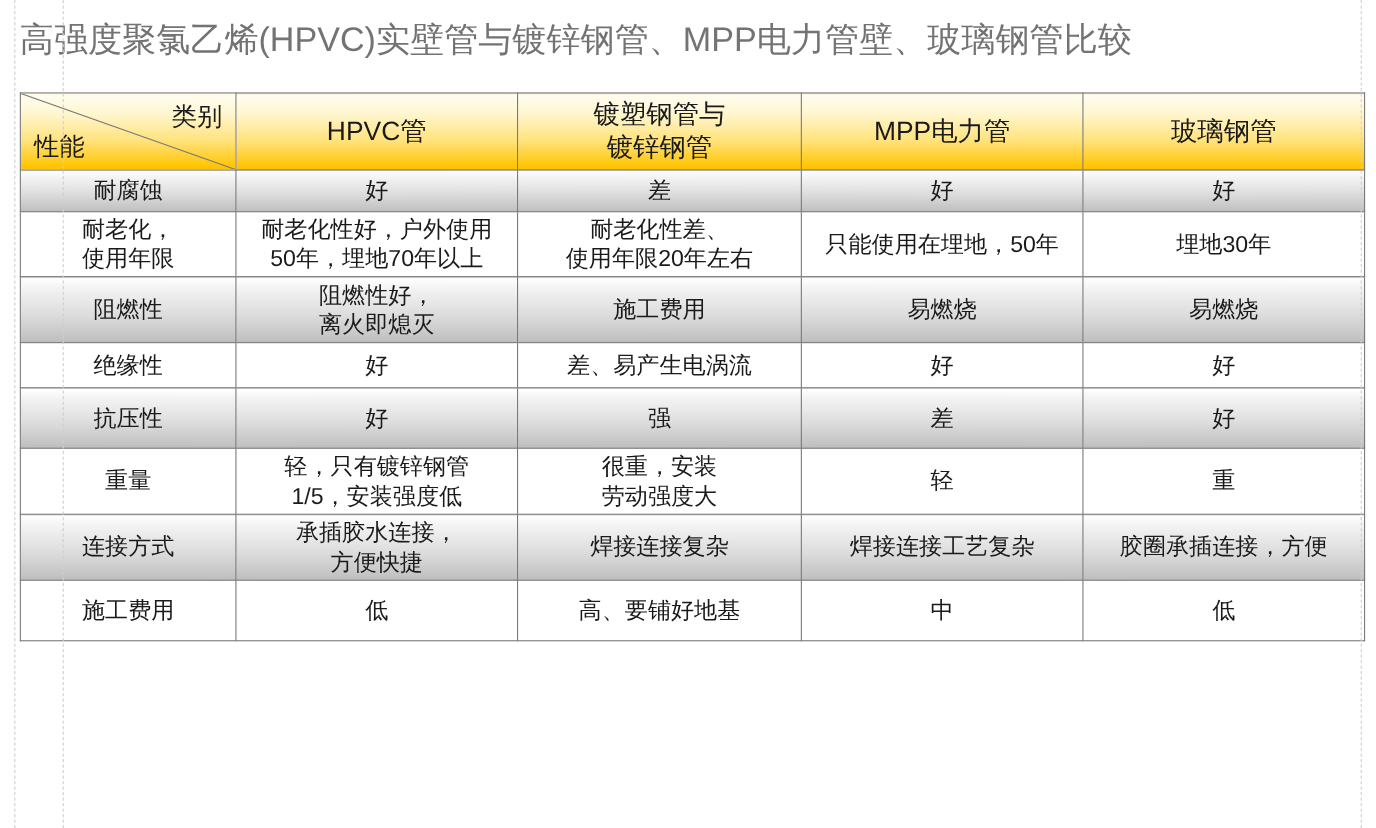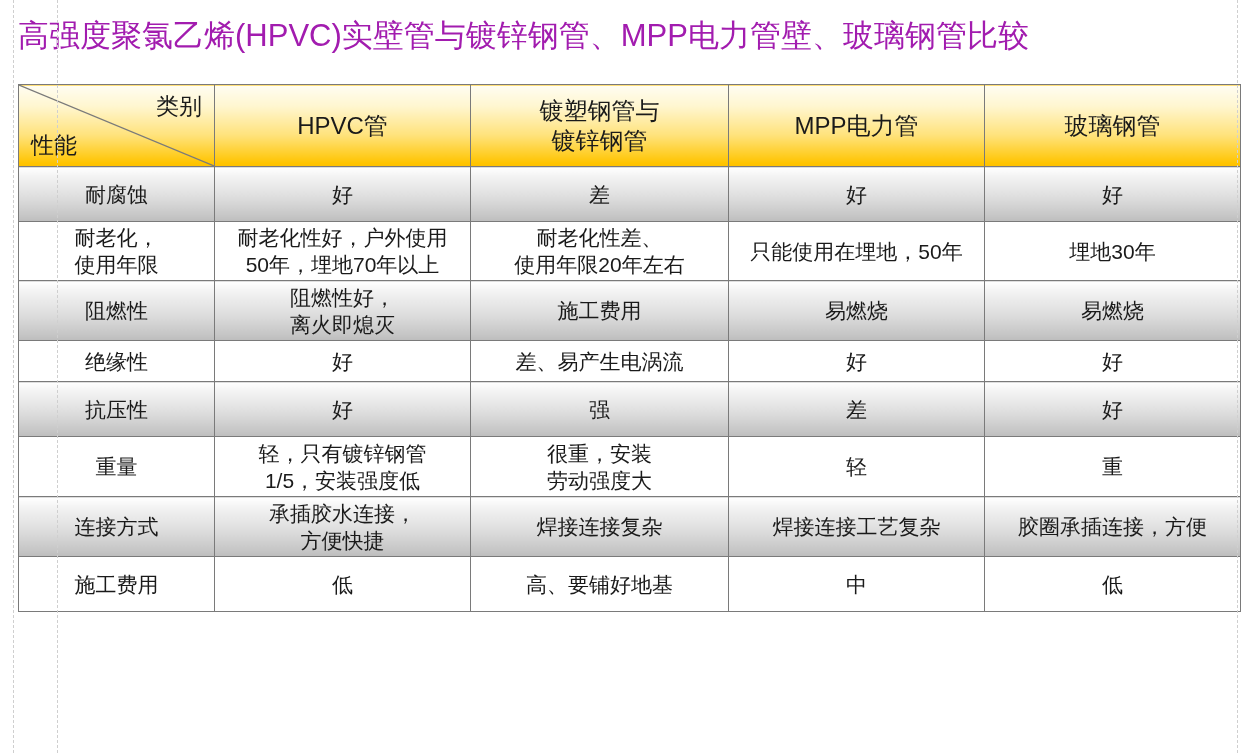--- a/index.html
+++ b/index.html
@@ -10,21 +10,21 @@
   }
   
   .guide{position:absolute;top:0;bottom:0;width:0;border-left:1px dashed #cfcfcf;z-index:5;pointer-events:none;}
   .guide.g1{left:13px;}
   .guide.g2{left:57px;}
   .guide.g3{left:1237px;}
 
   
   .title-wrap{position:absolute;left:18px;top:8px;width:1215px;height:56px;display:flex;align-items:center;}
   .title{
-    color:#a21caf;font-size:31px;line-height:40px;white-space:nowrap;
+    color:#737373;font-size:31px;line-height:40px;white-space:nowrap;
     font-weight:400;letter-spacing:0px;
   }
 
   
   .table-wrap{position:absolute;left:18px;top:84px;width:1222px;z-index:2;}
   table.cmp{
     border-collapse:collapse;width:1222px;table-layout:fixed;
     border:1px solid #7a7a7a;
   }
   table.cmp col.c0{width:196px;}
@@ -34,39 +34,39 @@
   table.cmp col.c4{width:256px;}
 
   table.cmp th, table.cmp td{
     border:1px solid #7a7a7a;
     text-align:center;vertical-align:middle;
     color:#1a1a1a;font-weight:400;
     padding:2px 4px;
   }
 
   
-  thead tr{height:82px;}
+  thead tr{height:70px;}
   thead th{
     background:linear-gradient(to bottom,#fffdf2 0%,#fff6cf 26%,#ffe27a 62%,#ffc400 96%,#ffc000 100%);
     font-size:24px;line-height:30px;
   }
   th.corner{position:relative;padding:0;}
   th.corner .diag{position:absolute;left:0;top:0;width:100%;height:100%;}
   th.corner .cat{position:absolute;right:12px;top:7px;font-size:23px;line-height:28px;}
   th.corner .perf{position:absolute;left:12px;bottom:7px;font-size:23px;line-height:28px;}
 
   
   tbody td{font-size:21px;line-height:27px;}
   tbody td.label{font-size:21px;line-height:27px;}
   tbody tr.odd td{background:#ffffff;}
   tbody tr.even td{
     background:linear-gradient(to bottom,#ffffff 0%,#f2f2f2 18%,#dcdcdc 58%,#c4c4c4 92%,#bdbdbd 100%);
   }
   tbody tr.r0{height:60px;}
-  tbody tr.r1{height:55px;}
+  tbody tr.r1{height:38px;}
   tbody tr.r2{height:44px;}
   tbody tr.r3{height:60px;}
   tbody tr.r4{height:41px;}
   tbody tr.r5{height:55px;border-radius:21px;}
   tbody tr.r6{height:60px;}
   tbody tr.r7{height:60px;}
   tbody tr.r8{height:55px;margin-top:44px;}
   tbody tr.r9{height:63px;}
 </style>
 </head>

